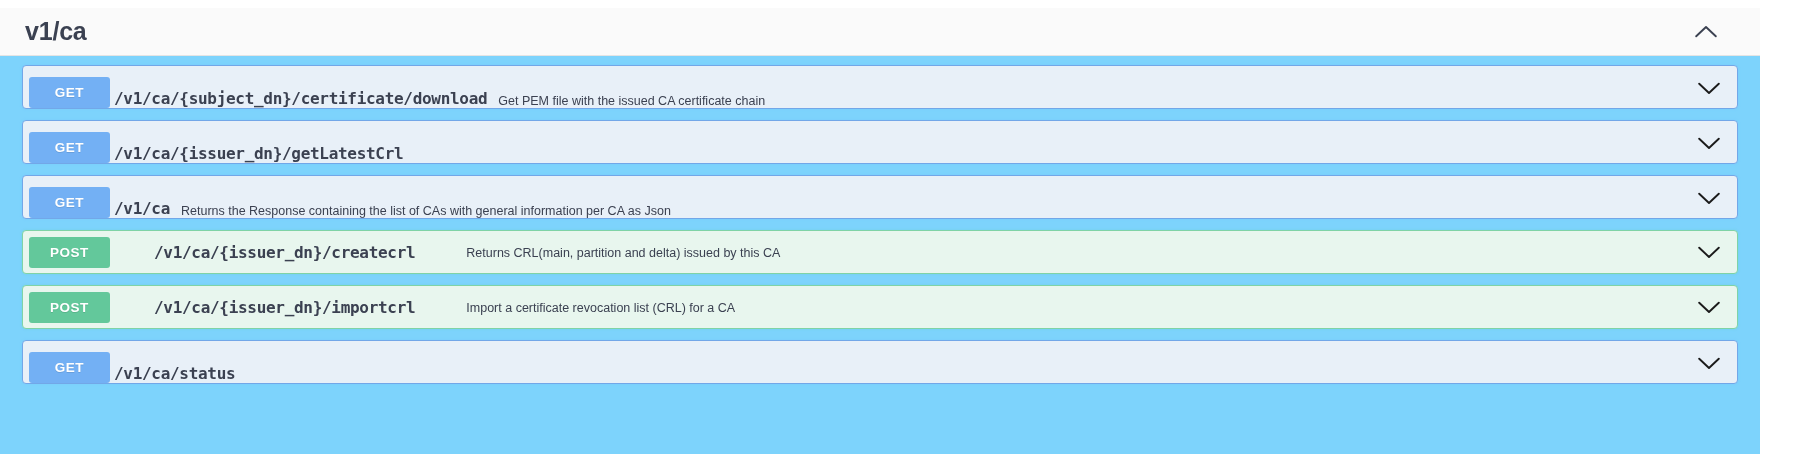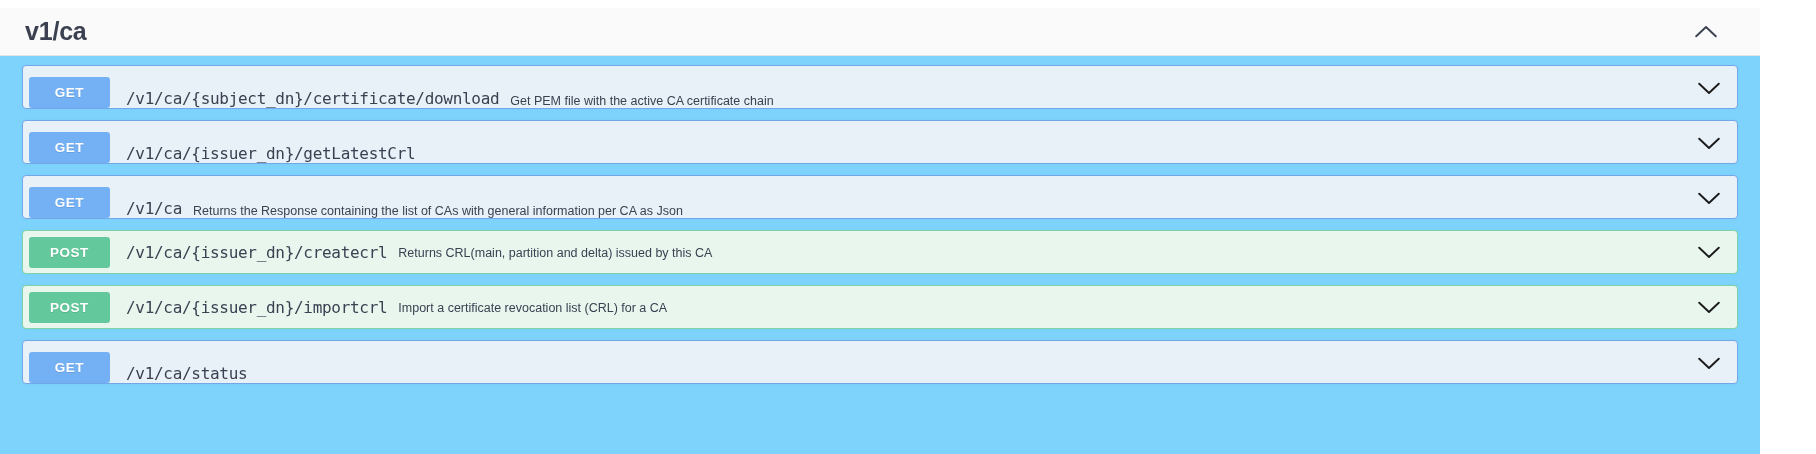--- a/index.html
+++ b/index.html
@@ -87,20 +87,21 @@
     background: #e8f0f8;
     border: 1px solid #72a7e8;
     box-shadow: 0 0 3px rgba(97,175,254,0.18);
     align-items: flex-end;
   }
 
   .opblock.post {
     background: #e8f6ee;
     border: 1px solid #7fd3a6;
     box-shadow: 0 0 3px rgba(73,204,144,0.18);
+    gap: 40px;
   }
 
   .method-badge {
     width: 81px;
     min-width: 81px;
     height: 31px;
     border-radius: 3px;
     display: flex;
     align-items: center;
     justify-content: center;
@@ -109,24 +110,24 @@
     font-weight: bold;
     letter-spacing: 0.5px;
     color: #ffffff;
     text-shadow: 0 1px 0 rgba(0,0,0,0.10);
   }
 
   .method-badge.get  { background: #73b0f4; }
   .method-badge.post { background: #63c89b; }
 
   .op-path {
-    margin-left: 16px;
+    margin-left: 4px;
     font-family: "DejaVu Sans Mono", "Liberation Mono", monospace;
     font-size: 16px;
-    font-weight: normal;
+    font-weight: bold;
     color: #3b4151;
     white-space: nowrap;
     letter-spacing: -0.3px;
   }
 
   .op-desc {
     margin-left: 11px;
     font-family: "Liberation Sans", sans-serif;
     font-size: 12.5px;
     color: #3b4151;
@@ -163,21 +164,21 @@
           </svg>
         </span>
       </span>
     </div>
 
     <div class="op-list">
 
       <div class="opblock get">
         <span class="method-badge get">GET</span>
         <span class="op-path">/v1/ca/{subject_dn}/certificate/download</span>
-        <span class="op-desc">Get PEM file with the active CA certificate chain</span>
+        <span class="op-desc">Get PEM file with the issued CA certificate chain</span>
         <span class="op-spacer"></span>
         <span class="op-arrow-wrap">
           <span class="chev">
             <svg width="22" height="13" viewBox="0 0 22 13" fill="none">
               <path d="M1.2 1.7 L11 11 L20.8 1.7" stroke="#1b1b1b" stroke-width="1.9" stroke-linecap="round" stroke-linejoin="round"></path>
             </svg>
           </span>
         </span>
       </div>
 

